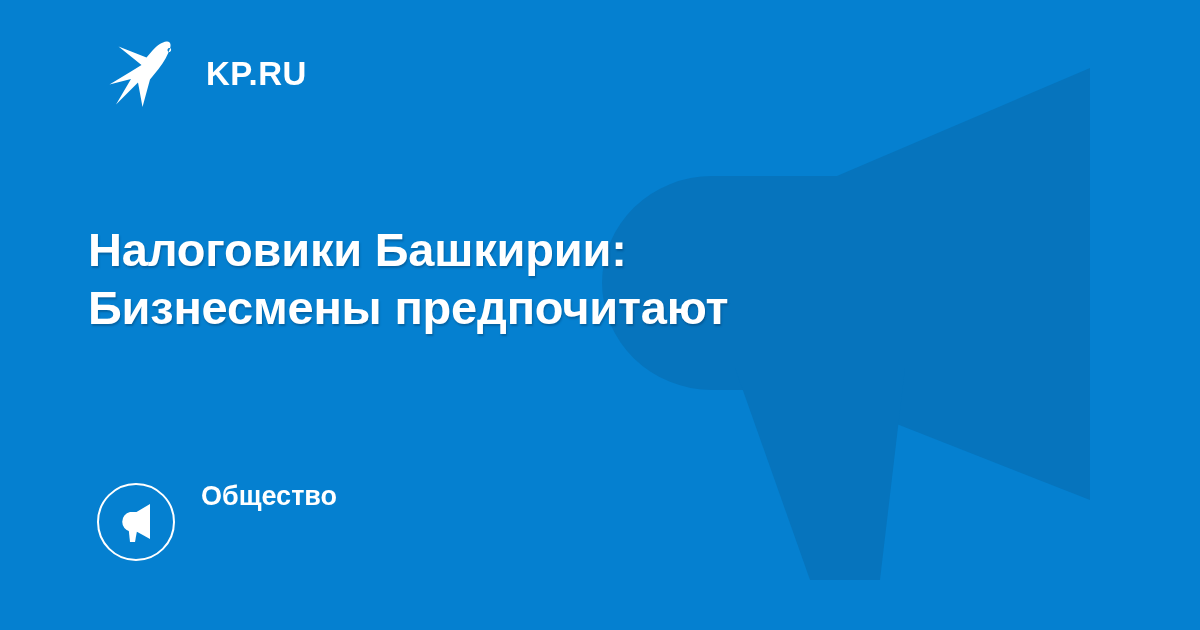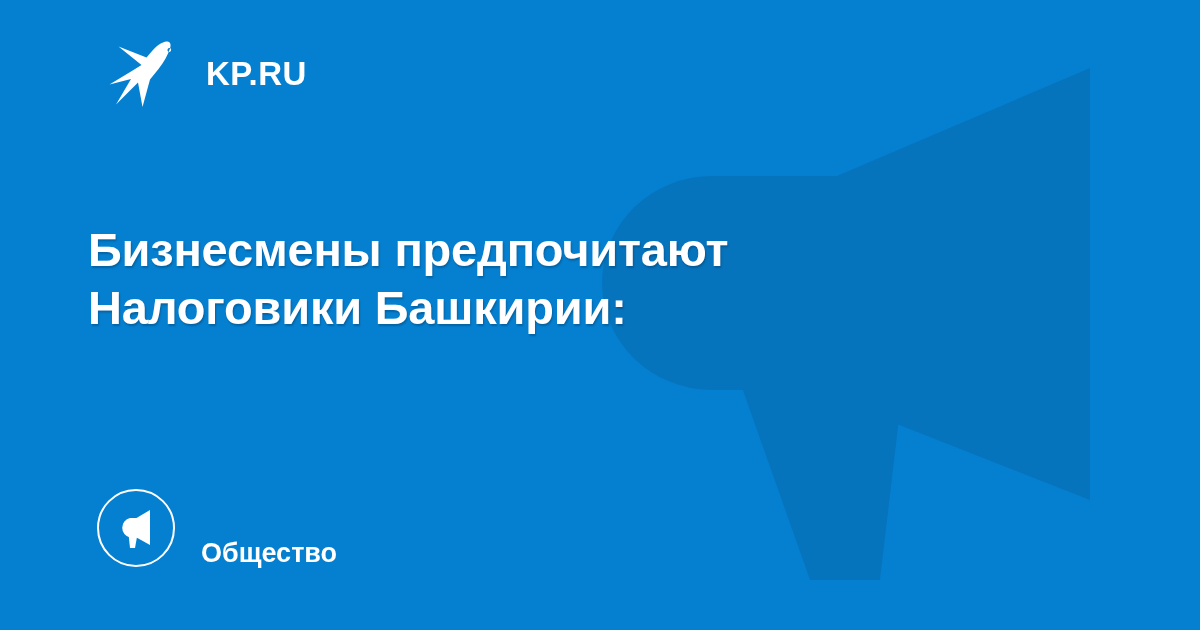--- a/index.html
+++ b/index.html
@@ -67,21 +67,21 @@
     text-shadow: 1px 2px 2px rgba(0, 40, 75, 0.33);
   }
   .headline-line { display: block; white-space: nowrap; }
 
   
   .category {
     position: absolute;
     left: 97px;
     top: 483px;
     display: flex;
-    align-items: flex-end;
+    align-items: flex-start;
     gap: 26px;
     height: 84px;
   }
   .category-circle {
     width: 78px;
     height: 78px;
     border: 2px solid #ffffff;
     border-radius: 50%;
     box-sizing: border-box;
     display: flex;
@@ -119,22 +119,22 @@
                L10.5 8.5 L33.5 27 L23 33.5 L1.5 46.5 L23 41
                L8 66.5 L30 44.5 L34.5 69 L42 41.5
                L50.5 31 C56 24 60 16.5 62 10.5
                C63.5 6 62 3 58.5 3.5 Z
                M61 10 C62.5 9.5 63.5 11 63 12.5 C62.5 14 61 14.5 60 13.5 C59 12.5 59.5 10.5 61 10 Z"></path>
     </svg>
     <span class="brand-name">KP.RU</span>
   </div>
 
   <h1 class="headline">
+    <span class="headline-line">Налоговики Башкирии:</span>
     <span class="headline-line">Бизнесмены предпочитают</span>
-    <span class="headline-line">Налоговики Башкирии:</span>
   </h1>
 
   <div class="category">
     <span class="category-circle">
       <svg width="44" height="42" viewBox="0 0 44 42" aria-hidden="true">
 
         <path fill="#ffffff" d="M36 3 L36 38 L22.5 30.5 L22.5 11 Z"></path>
 
         <path fill="#ffffff" d="M16 11 L26 11 L26 30.5 L16 30.5 A 10 10 0 0 1 16 11 Z"></path>
 

